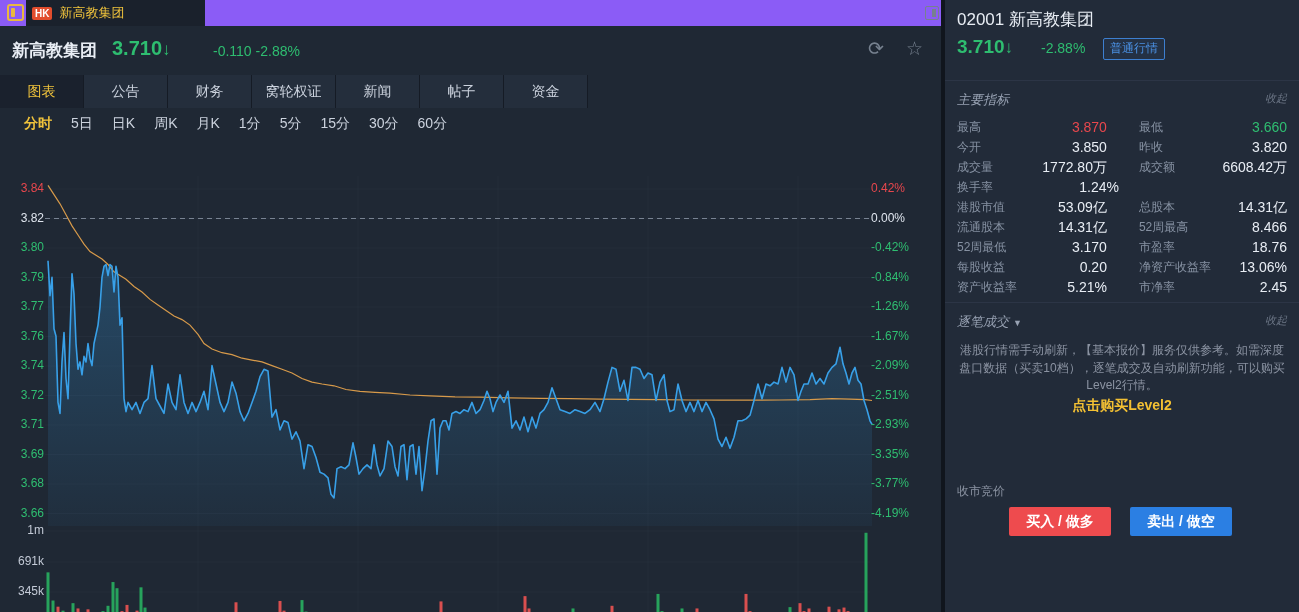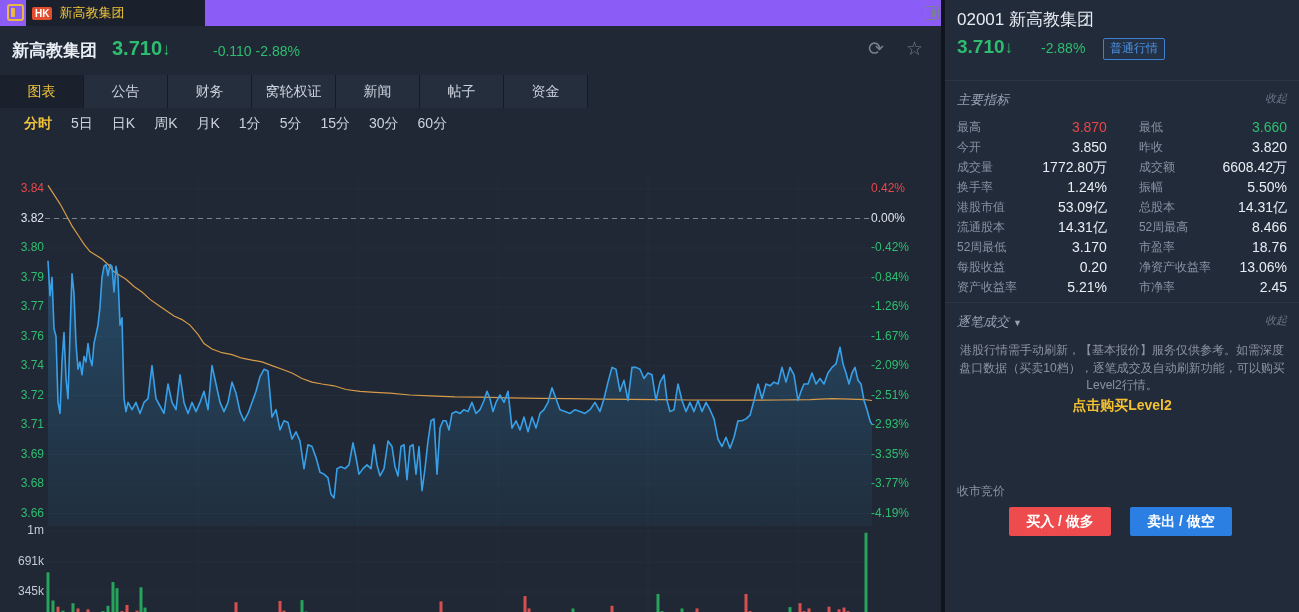--- a/index.html
+++ b/index.html
@@ -358,24 +358,20 @@
           <div class="ind-cell c2">
             <span class="ind-label">成交额</span>
             <span class="ind-value">6608.42万</span>
           </div>
         </div>
         <div class="ind-row">
           <div class="ind-cell c1">
             <span class="ind-label">换手率</span>
             <span class="ind-value">1.24%</span>
           </div>
-          <div class="ind-cell c2">
-            <span class="ind-label">振幅</span>
-            <span class="ind-value">5.50%</span>
-          </div>
         </div>
         <div class="ind-row">
           <div class="ind-cell c1">
             <span class="ind-label">港股市值</span>
             <span class="ind-value">53.09亿</span>
           </div>
           <div class="ind-cell c2">
             <span class="ind-label">总股本</span>
             <span class="ind-value">14.31亿</span>
           </div>

